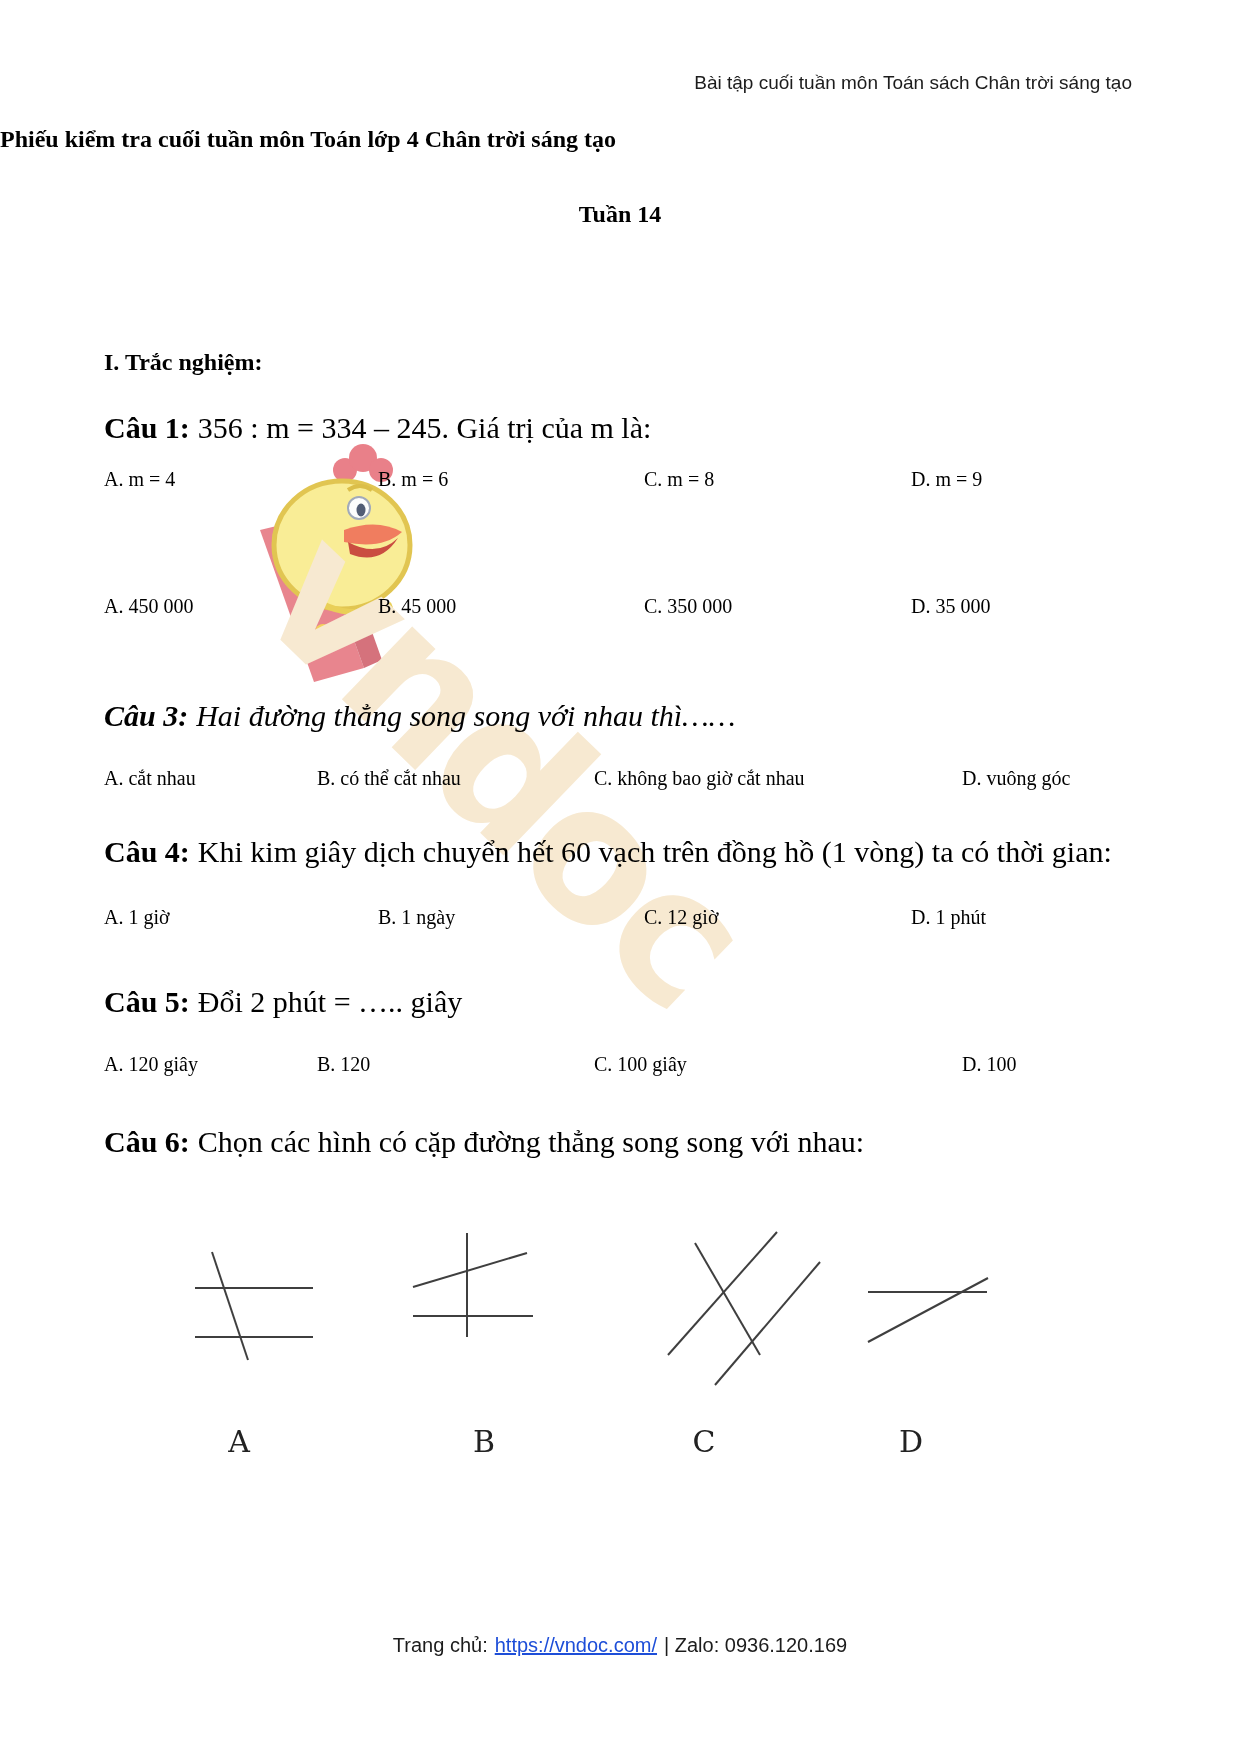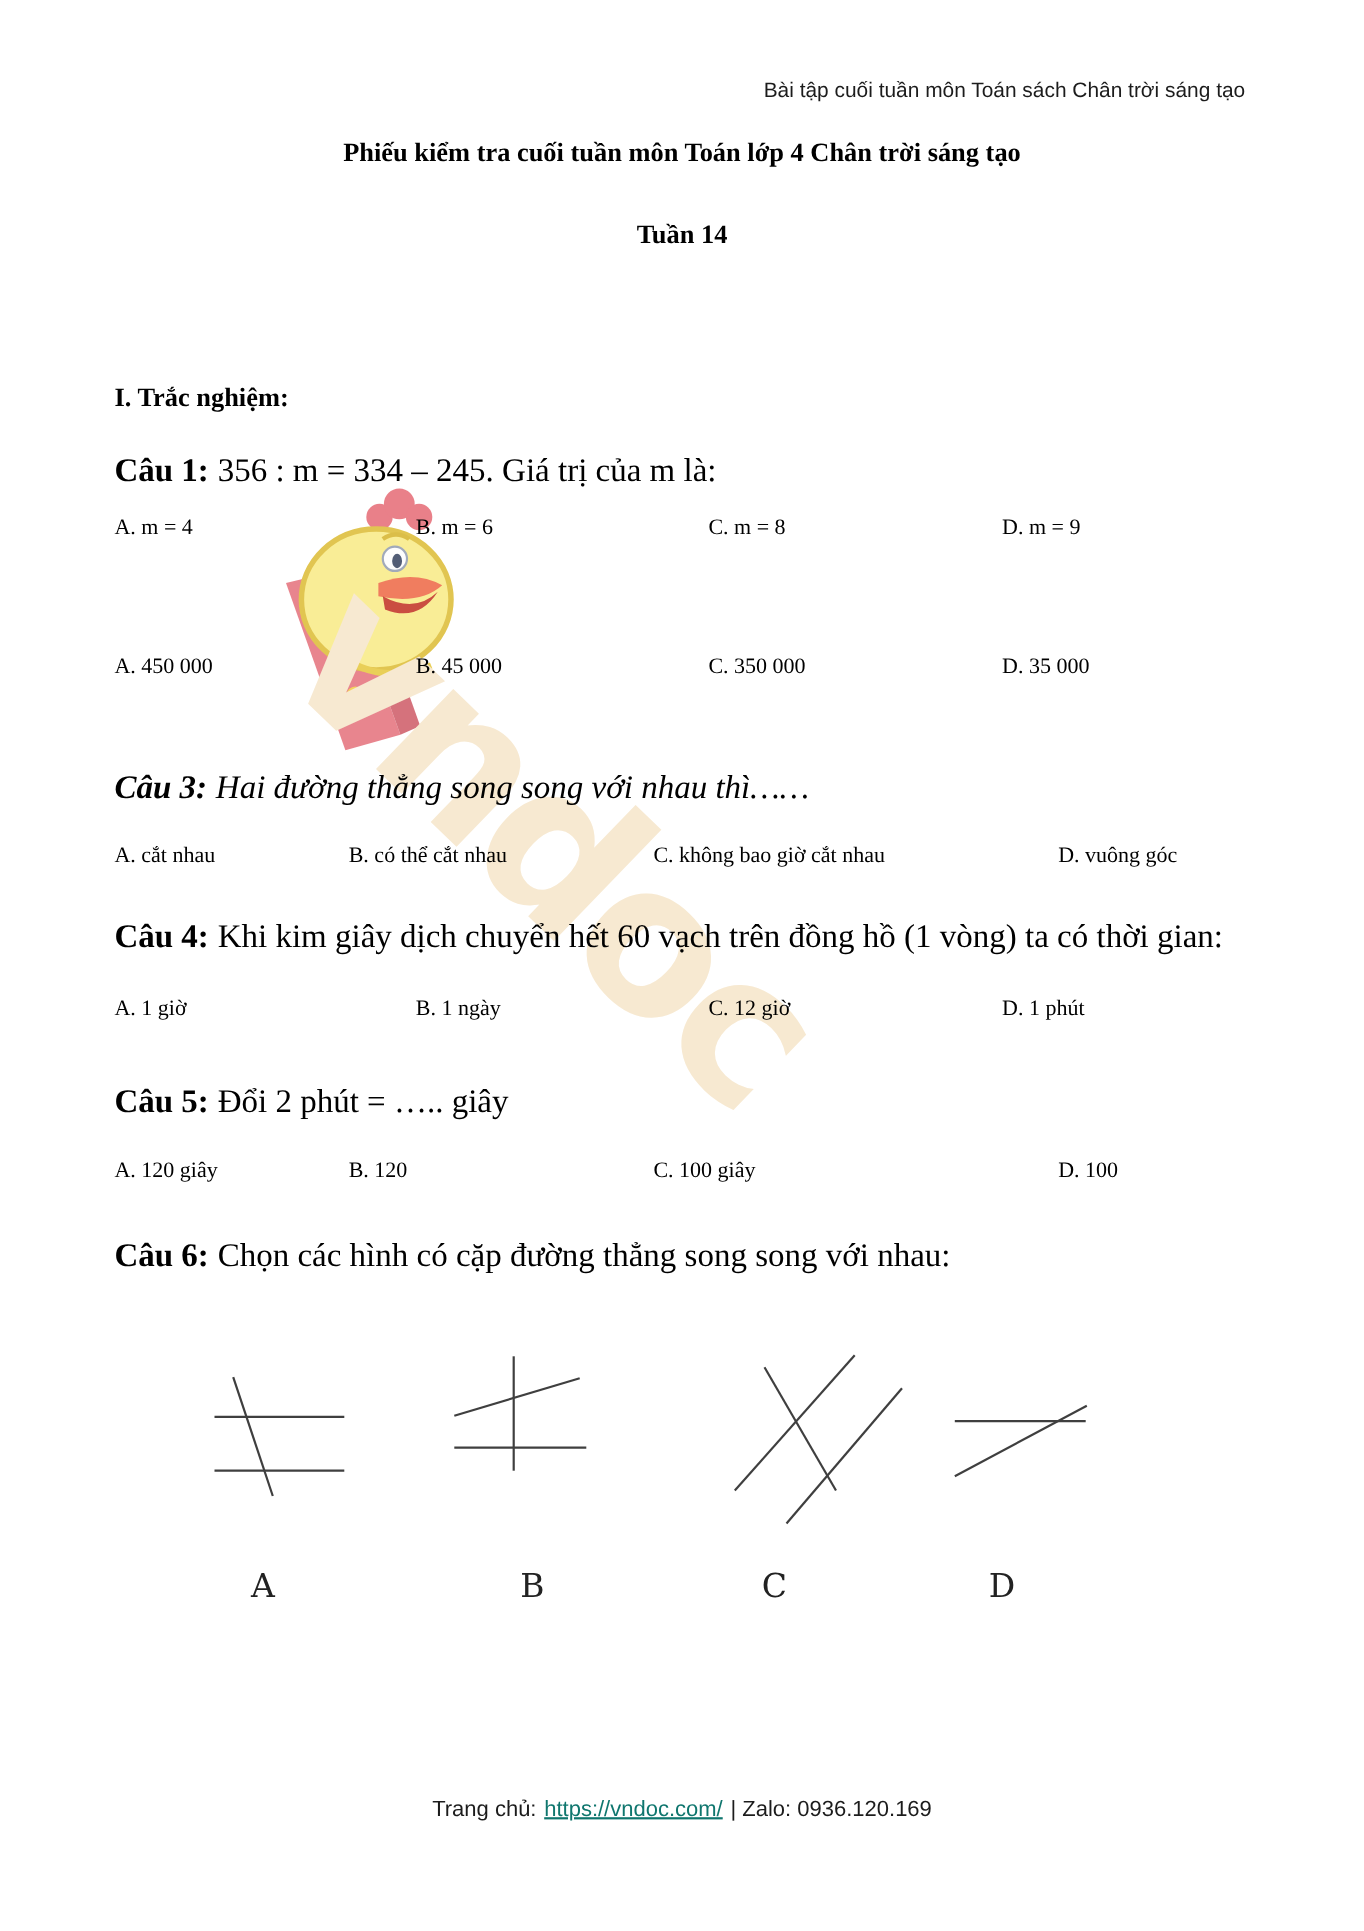--- a/index.html
+++ b/index.html
@@ -18,21 +18,21 @@
   }
   .wm-mascot { position:absolute; left:252px; top:430px; opacity:.92; }
 
   
   .header-note {
     position:absolute; top:72px; right:108px;
     font-family:"Liberation Sans", sans-serif; font-size:19px; color:#1c1c1c;
   }
   .title {
     position:absolute; top:126px; left:0; width:100%; margin:0;
-    text-align:center; font-size:24px; font-weight:bold;
+    font-size:24px; font-weight:bold;
   }
   .subtitle {
     position:absolute; top:201px; left:0; width:100%; margin:0;
     text-align:center; font-size:24px; font-weight:bold;
   }
   .section-heading {
     position:absolute; top:349px; left:104px;
     font-size:24px; font-weight:bold;
   }
 
@@ -57,21 +57,21 @@
   .fig-label {
     font-family:"DejaVu Serif", serif; font-size:30px; fill:#222;
     text-anchor:middle;
   }
 
   
   .footer {
     position:absolute; top:1634px; left:0; width:100%; text-align:center;
     font-family:"Liberation Sans", sans-serif; font-size:20px; color:#1c1c1c;
   }
-  .footer a { color:#0f766e; margin:0 7px; }
+  .footer a { color:#1d4ed8; margin:0 7px; }
 </style>
 </head>
 <body>
 
 <div class="page">
 
   <div class="watermark">
     <svg class="wm-mascot" width="230" height="260" viewBox="0 0 230 260">
 
       <path d="M 8 100 L 58 88 L 112 238 L 62 252 Z" fill="#e2636e" opacity="0.85"></path>

